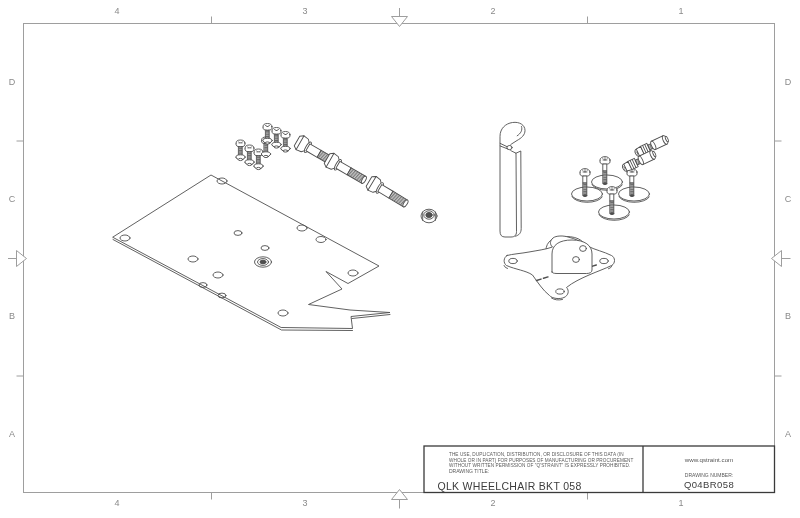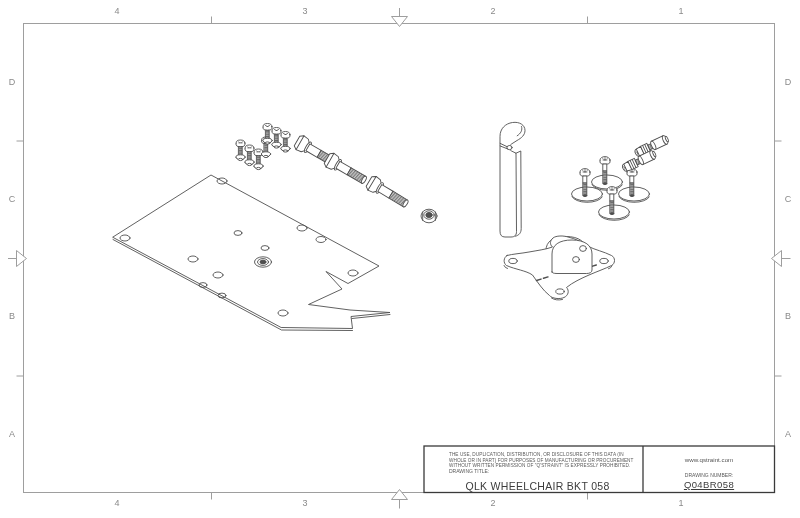--- a/index.html
+++ b/index.html
@@ -19,34 +19,34 @@
   .tb-legal{
     position:absolute;left:449px;top:452px;width:190px;
     font-size:4.7px;line-height:5.6px;color:#5a5a5a;letter-spacing:0.05px;
     white-space:nowrap;
   }
   .tb-title-label{
     position:absolute;left:449px;top:468px;
     font-size:5px;color:#5a5a5a;
   }
   .tb-title{
-    position:absolute;left:428px;top:480px;width:219px;text-align:center;
+    position:absolute;left:400px;top:480px;width:219px;text-align:center;
     font-size:10.5px;color:#3c3c3c;letter-spacing:0.3px;
   }
   .tb-web{
     position:absolute;left:643px;top:456px;width:132px;text-align:center;
     font-size:6.2px;color:#555;
   }
   .tb-numlabel{
     position:absolute;left:643px;top:471.5px;width:132px;text-align:center;
     font-size:5px;color:#5a5a5a;
   }
   .tb-num{
     position:absolute;left:643px;top:479px;width:132px;text-align:center;
-    font-size:9.5px;color:#3c3c3c;letter-spacing:0.4px;text-decoration:underline;
+    font-size:9.5px;color:#3c3c3c;letter-spacing:0.4px;
   }
 </style>
 </head>
 <body style="background: rgb(255, 255, 255);">
 
 <div class="sheet">
 
   <svg class="draw" width="800" height="518" viewBox="0 0 800 518">
     <defs>
       <pattern id="thr" width="2.4" height="10" patternUnits="userSpaceOnUse" patternTransform="rotate(12)">

